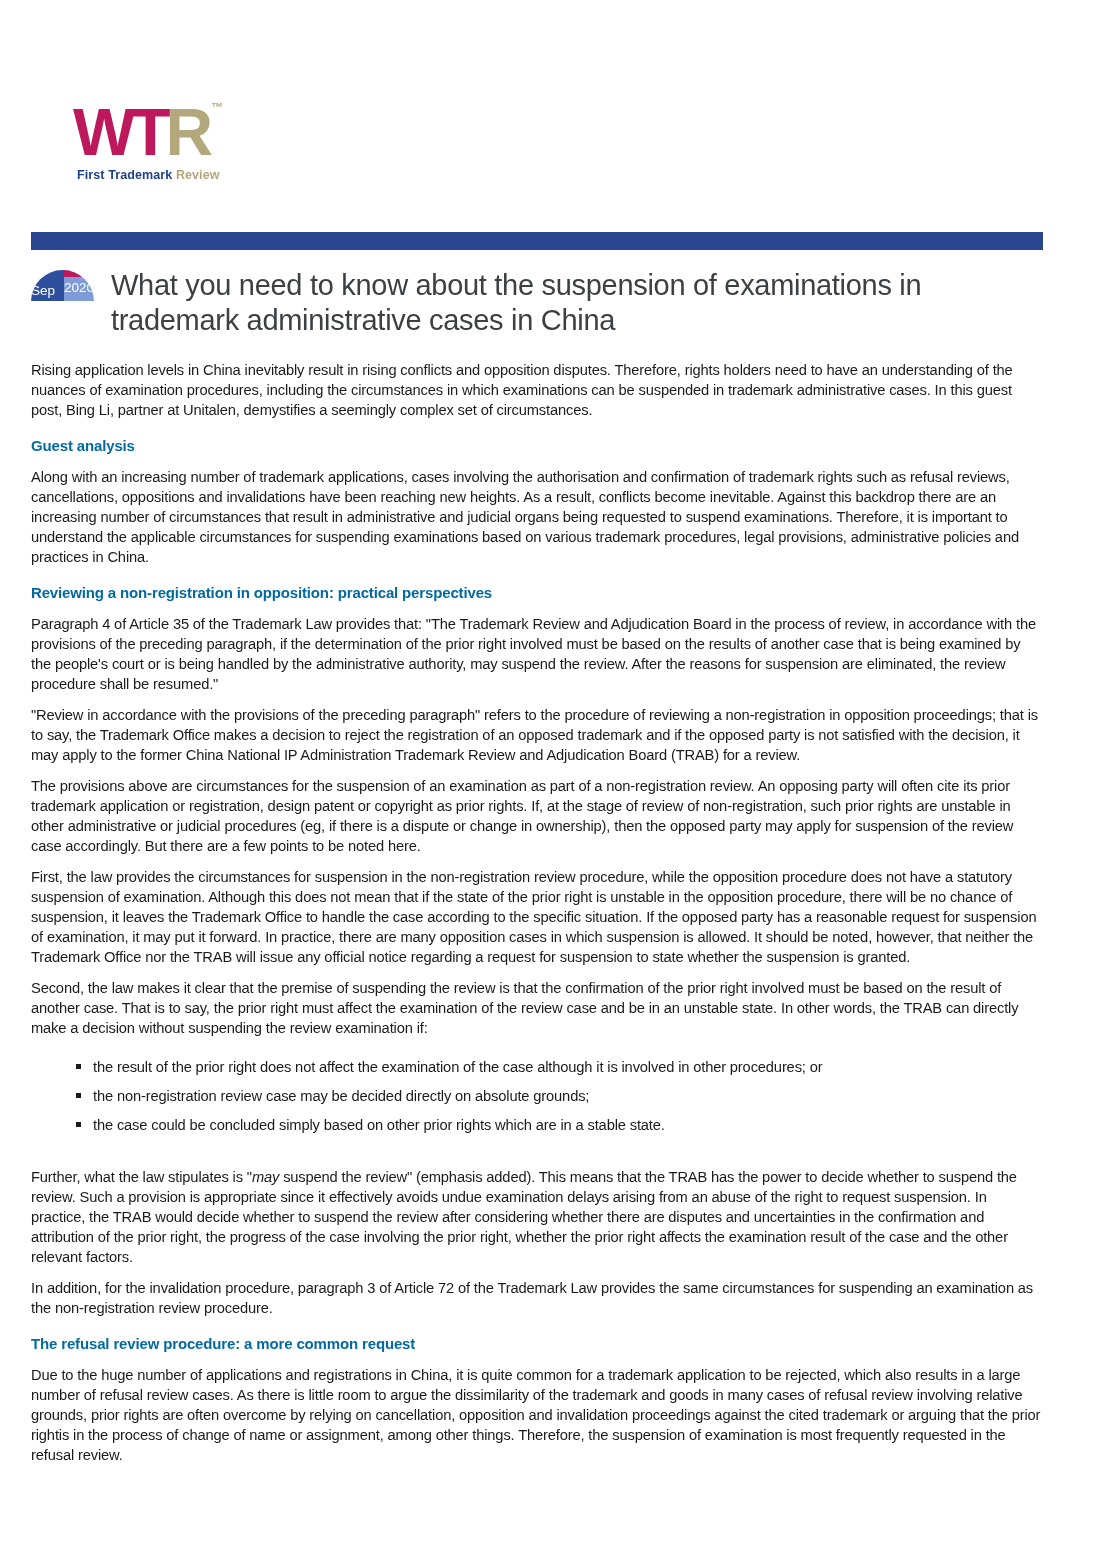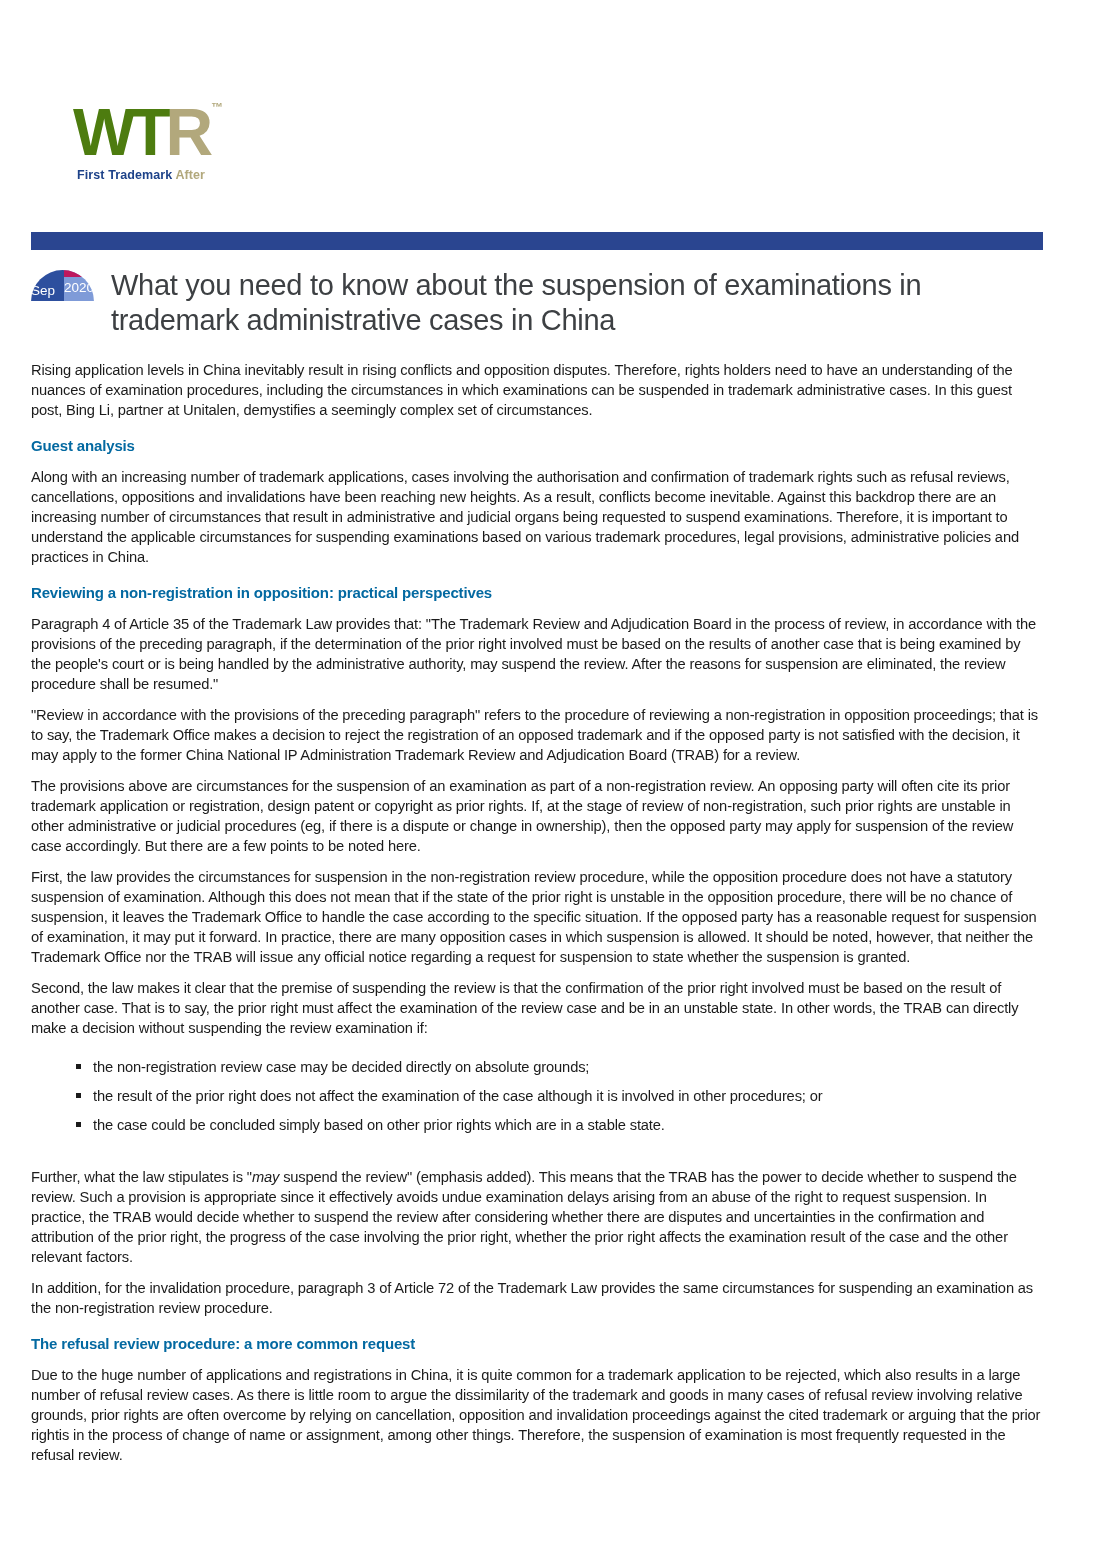--- a/index.html
+++ b/index.html
@@ -23,21 +23,21 @@
     margin: 100px 0 0 42px;
     width: 170px;
   }
   .logo-mark {
     font-weight: 700;
     font-size: 66px;
     line-height: 0.98;
     letter-spacing: -5px;
     white-space: nowrap;
   }
-  .logo-wt { color: #4d7c0f; }
+  .logo-wt { color: #be185d; }
   .logo-r  { color: #b2a87c; }
   .logo-tm {
     color: #b2a87c;
     font-size: 12px;
     letter-spacing: 0;
     vertical-align: 44px;
     margin-left: 3px;
     font-weight: 700;
   }
   .logo-tagline {
@@ -143,21 +143,21 @@
     background: #1b1b1b;
   }
 </style>
 </head>
 <body>
 
 <div class="page">
 
   <header class="logo-block">
     <div class="logo-mark"><span class="logo-wt">WT</span><span class="logo-r">R</span><span class="logo-tm">™</span></div>
-    <div class="logo-tagline"><span class="tag-primary">First Trademark</span> <span class="tag-secondary">After</span></div>
+    <div class="logo-tagline"><span class="tag-primary">First Trademark</span> <span class="tag-secondary">Review</span></div>
   </header>
 
   <div class="title-bar"></div>
 
   <div class="title-row">
     <div class="date-badge">
       <div class="badge-top">3 Sep</div>
       <div class="badge-bottom">2020</div>
     </div>
     <h1 class="article-title">What you need to know about the suspension of examinations in trademark administrative cases in China</h1>
@@ -167,22 +167,22 @@
       <p class="body-paragraph"><span>Rising application levels in China inevitably result in rising conflicts and opposition disputes. Therefore, rights holders need to have an understanding of the nuances of examination procedures, including the circumstances in which examinations can be suspended in trademark administrative cases. In this guest post, Bing Li, partner at Unitalen, demystifies a seemingly complex set of circumstances.</span></p>
       <h2 class="section-heading">Guest analysis</h2>
       <p class="body-paragraph"><span>Along with an increasing number of trademark applications, cases involving the authorisation and confirmation of trademark rights such as refusal reviews, cancellations, oppositions and invalidations have been reaching new heights. As a result, conflicts become inevitable. Against this backdrop there are an increasing number of circumstances that result in administrative and judicial organs being requested to suspend examinations. Therefore, it is important to understand the applicable circumstances for suspending examinations based on various trademark procedures, legal provisions, administrative policies and practices in China.</span></p>
       <h2 class="section-heading">Reviewing a non-registration in opposition: practical perspectives</h2>
       <p class="body-paragraph"><span>Paragraph 4 of Article 35 of the Trademark Law provides that: "The Trademark Review and Adjudication Board in the process of review, in accordance with the provisions of the preceding paragraph, if the determination of the prior right involved must be based on the results of another case that is being examined by the people's court or is being handled by the administrative authority, may suspend the review. After the reasons for suspension are eliminated, the review procedure shall be resumed."</span></p>
       <p class="body-paragraph"><span>"Review in accordance with the provisions of the preceding paragraph" refers to the procedure of reviewing a non-registration in opposition proceedings; that is to say, the Trademark Office makes a decision to reject the registration of an opposed trademark and if the opposed party is not satisfied with the decision, it may apply to the former China National IP Administration Trademark Review and Adjudication Board (TRAB) for a review.</span></p>
       <p class="body-paragraph"><span>The provisions above are circumstances for the suspension of an examination as part of a non-registration review. An opposing party will often cite its prior trademark application or registration, design patent or copyright as prior rights. If, at the stage of review of non-registration, such prior rights are unstable in other administrative or judicial procedures (eg, if there is a dispute or change in ownership), then the opposed party may apply for suspension of the review case accordingly. But there are a few points to be noted here.</span></p>
       <p class="body-paragraph"><span>First, the law provides the circumstances for suspension in the non-registration review procedure, while the opposition procedure does not have a statutory suspension of examination. Although this does not mean that if the state of the prior right is unstable in the opposition procedure, there will be no chance of suspension, it leaves the Trademark Office to handle the case according to the specific situation. If the opposed party has a reasonable request for suspension of examination, it may put it forward. In practice, there are many opposition cases in which suspension is allowed. It should be noted, however, that neither the Trademark Office nor the TRAB will issue any official notice regarding a request for suspension to state whether the suspension is granted.</span></p>
       <p class="body-paragraph"><span>Second, the law makes it clear that the premise of suspending the review is that the confirmation of the prior right involved must be based on the result of another case. That is to say, the prior right must affect the examination of the review case and be in an unstable state. In other words, the TRAB can directly make a decision without suspending the review examination if:</span></p>
       <ul class="bullet-list">
+        <li>the result of the prior right does not affect the examination of the case although it is involved in other procedures; or</li>
         <li>the non-registration review case may be decided directly on absolute grounds;</li>
-        <li>the result of the prior right does not affect the examination of the case although it is involved in other procedures; or</li>
         <li>the case could be concluded simply based on other prior rights which are in a stable state.</li>
       </ul>
       <p class="body-paragraph"><span>Further, what the law stipulates is "</span><em>may</em><span> suspend the review" (emphasis added). This means that the TRAB has the power to decide whether to suspend the review. Such a provision is appropriate since it effectively avoids undue examination delays arising from an abuse of the right to request suspension. In practice, the TRAB would decide whether to suspend the review after considering whether there are disputes and uncertainties in the confirmation and attribution of the prior right, the progress of the case involving the prior right, whether the prior right affects the examination result of the case and the other relevant factors.</span></p>
       <p class="body-paragraph"><span>In addition, for the invalidation procedure, paragraph 3 of Article 72 of the Trademark Law provides the same circumstances for suspending an examination as the non-registration review procedure.</span></p>
       <h2 class="section-heading">The refusal review procedure: a more common request</h2>
       <p class="body-paragraph"><span>Due to the huge number of applications and registrations in China, it is quite common for a trademark application to be rejected, which also results in a large number of refusal review cases. As there is little room to argue the dissimilarity of the trademark and goods in many cases of refusal review involving relative grounds, prior rights are often overcome by relying on cancellation, opposition and invalidation proceedings against the cited trademark or arguing that the prior rightis in the process of change of name or assignment, among other things. Therefore, the suspension of examination is most frequently requested in the refusal review.</span></p>
     </main>
 
 </div>
 

